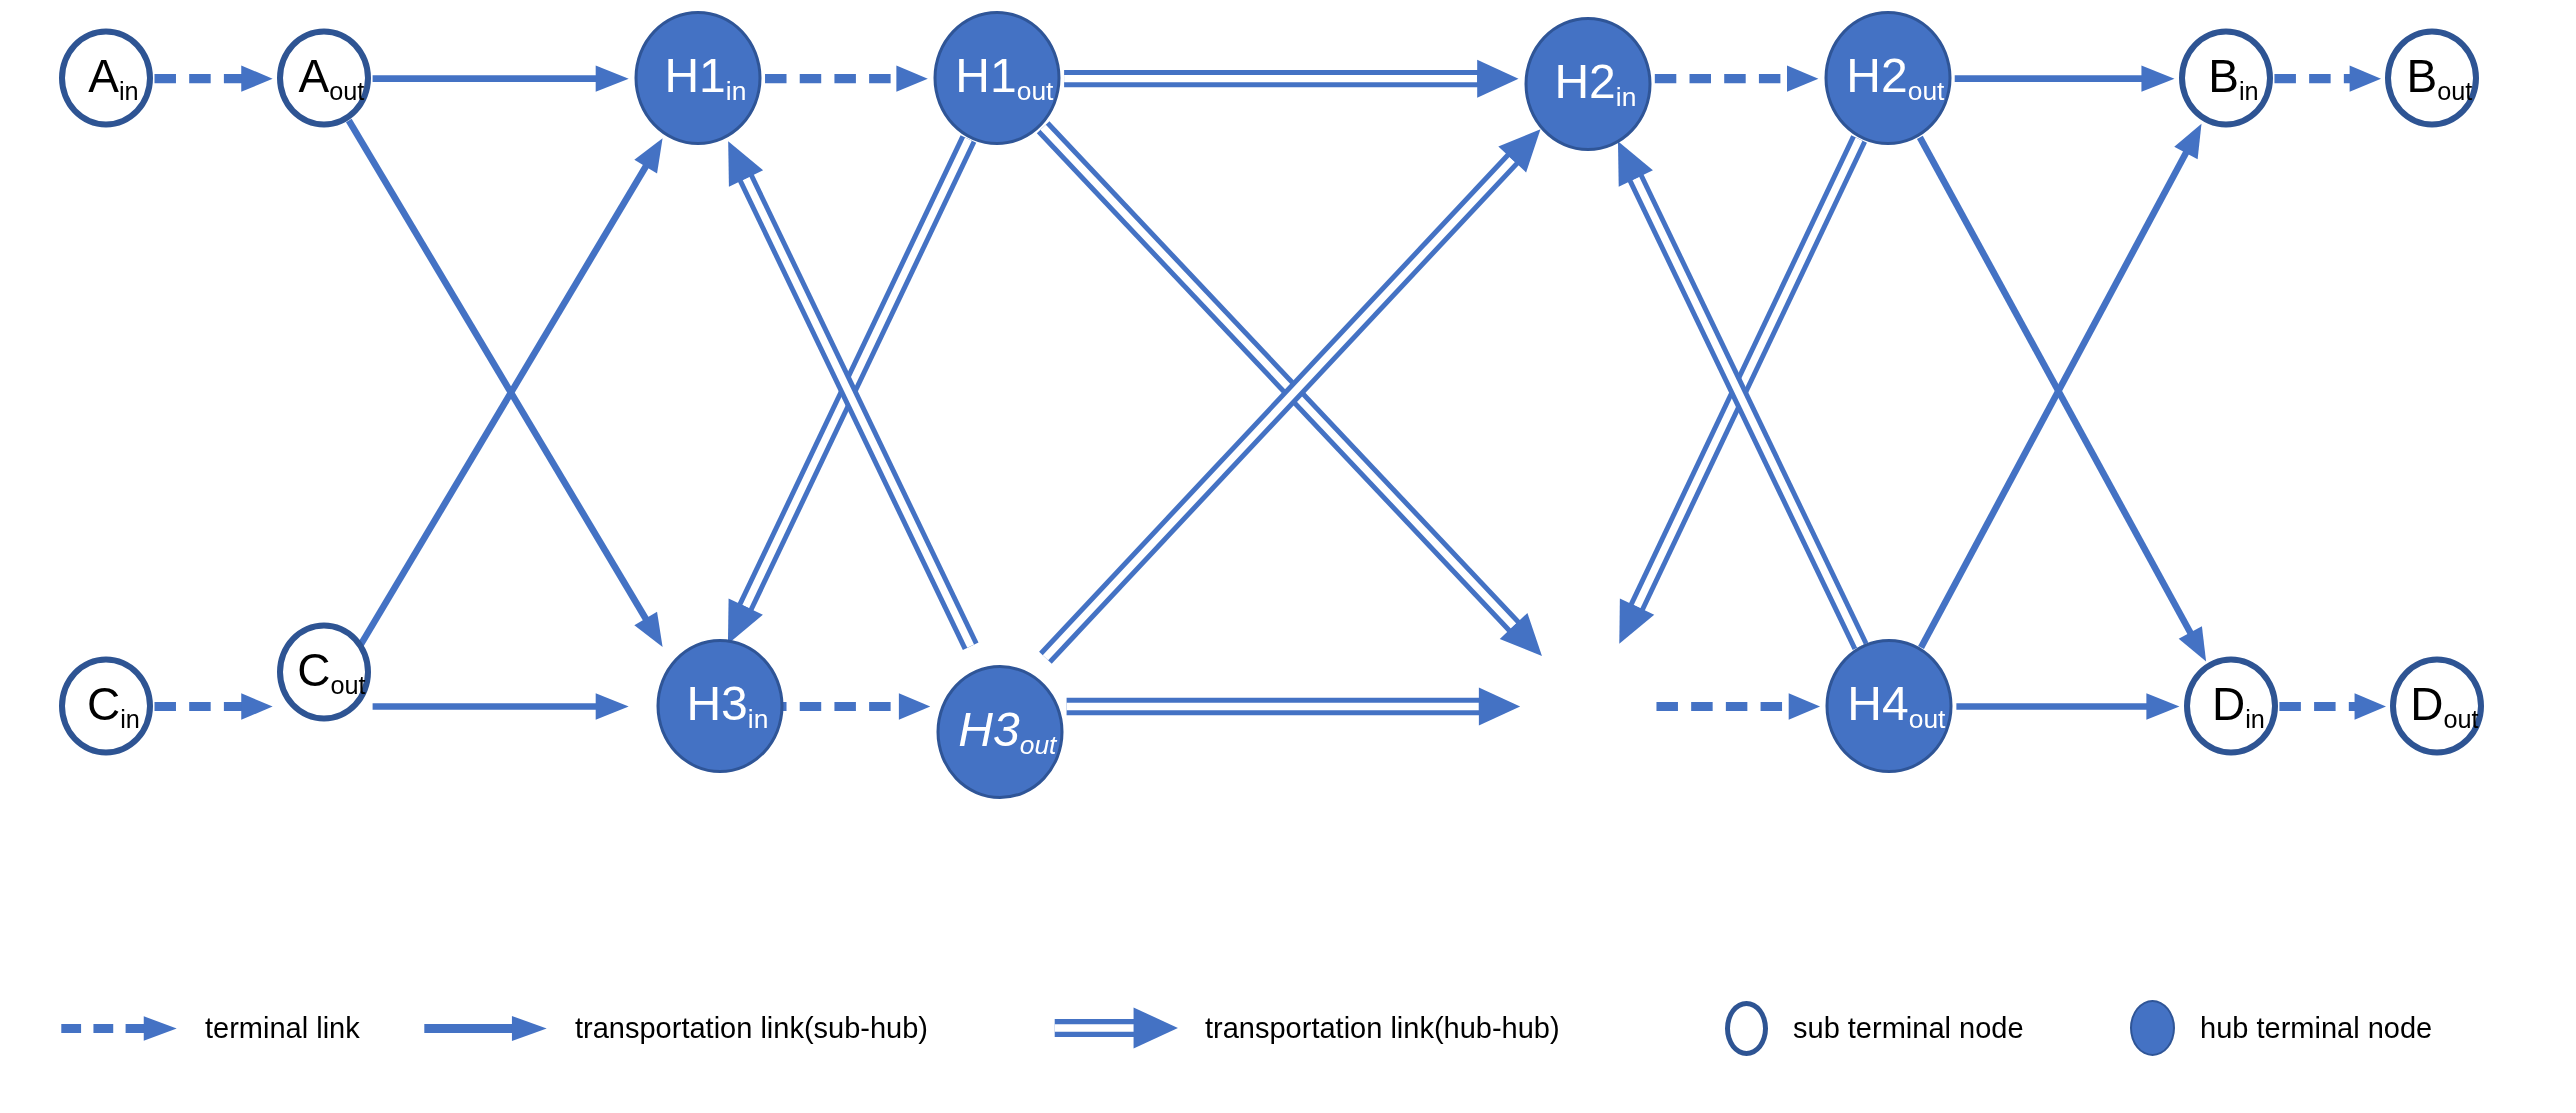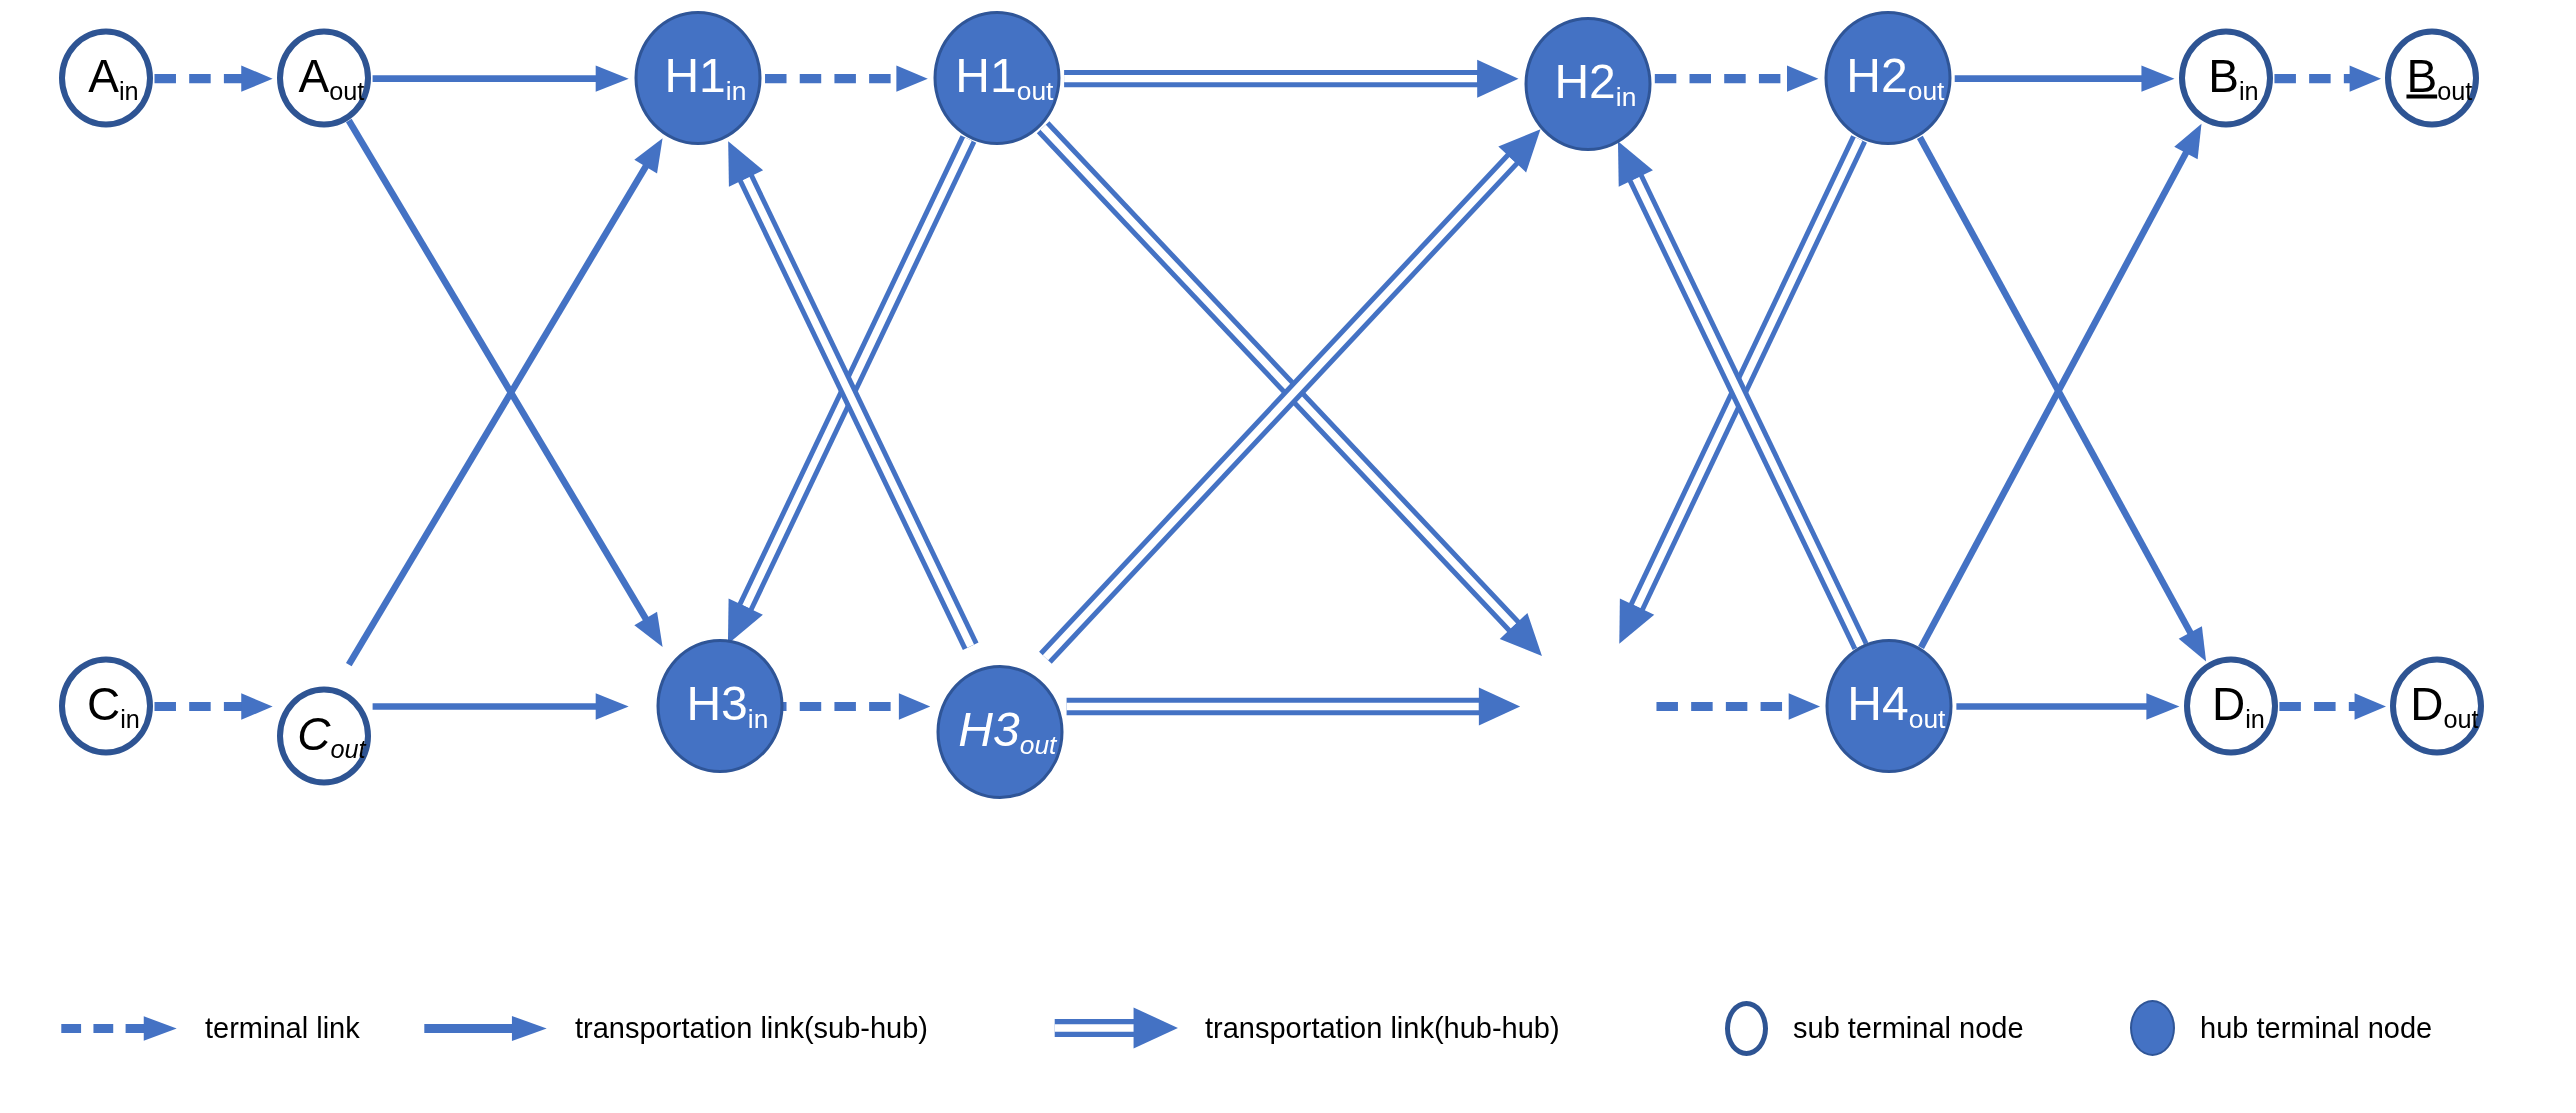--- a/index.html
+++ b/index.html
@@ -109,27 +109,27 @@
     </div>
   <div class="node hub" style="left: 1588px; top: 84px;">
       <span class="nlabel"><span>H2</span><span class="nsub">in</span></span>
     </div>
   <div class="node hub" style="left: 1888px; top: 78px;">
       <span class="nlabel"><span>H2</span><span class="nsub">out</span></span>
     </div>
   <div class="node sub" style="left: 2226px; top: 78px;">
       <span class="nlabel"><span>B</span><span class="nsub">in</span></span>
     </div>
-  <div class="node sub" style="left: 2432px; top: 78px; text-decoration: underline;">
+  <div class="node sub" style="left: 2432px; top: 78px;">
       <span class="nlabel"><span>B</span><span class="nsub">out</span></span>
     </div>
   <div class="node sub" style="left: 106px; top: 706px;">
       <span class="nlabel"><span>C</span><span class="nsub">in</span></span>
     </div>
-  <div class="node sub" style="left: 324px; top: 736px; font-style: italic;">
+  <div class="node sub" style="left: 324px; top: 672px;">
       <span class="nlabel"><span>C</span><span class="nsub">out</span></span>
     </div>
   <div class="node hub" style="left: 720px; top: 706px; text-align: right;">
       <span class="nlabel"><span>H3</span><span class="nsub">in</span></span>
     </div>
   <div class="node hub" style="left: 1000px; top: 732px; font-style: italic;">
       <span class="nlabel"><span>H3</span><span class="nsub">out</span></span>
     </div>
   <div class="node hub" style="left: 1889px; top: 706px;">
       <span class="nlabel"><span>H4</span><span class="nsub">out</span></span>

